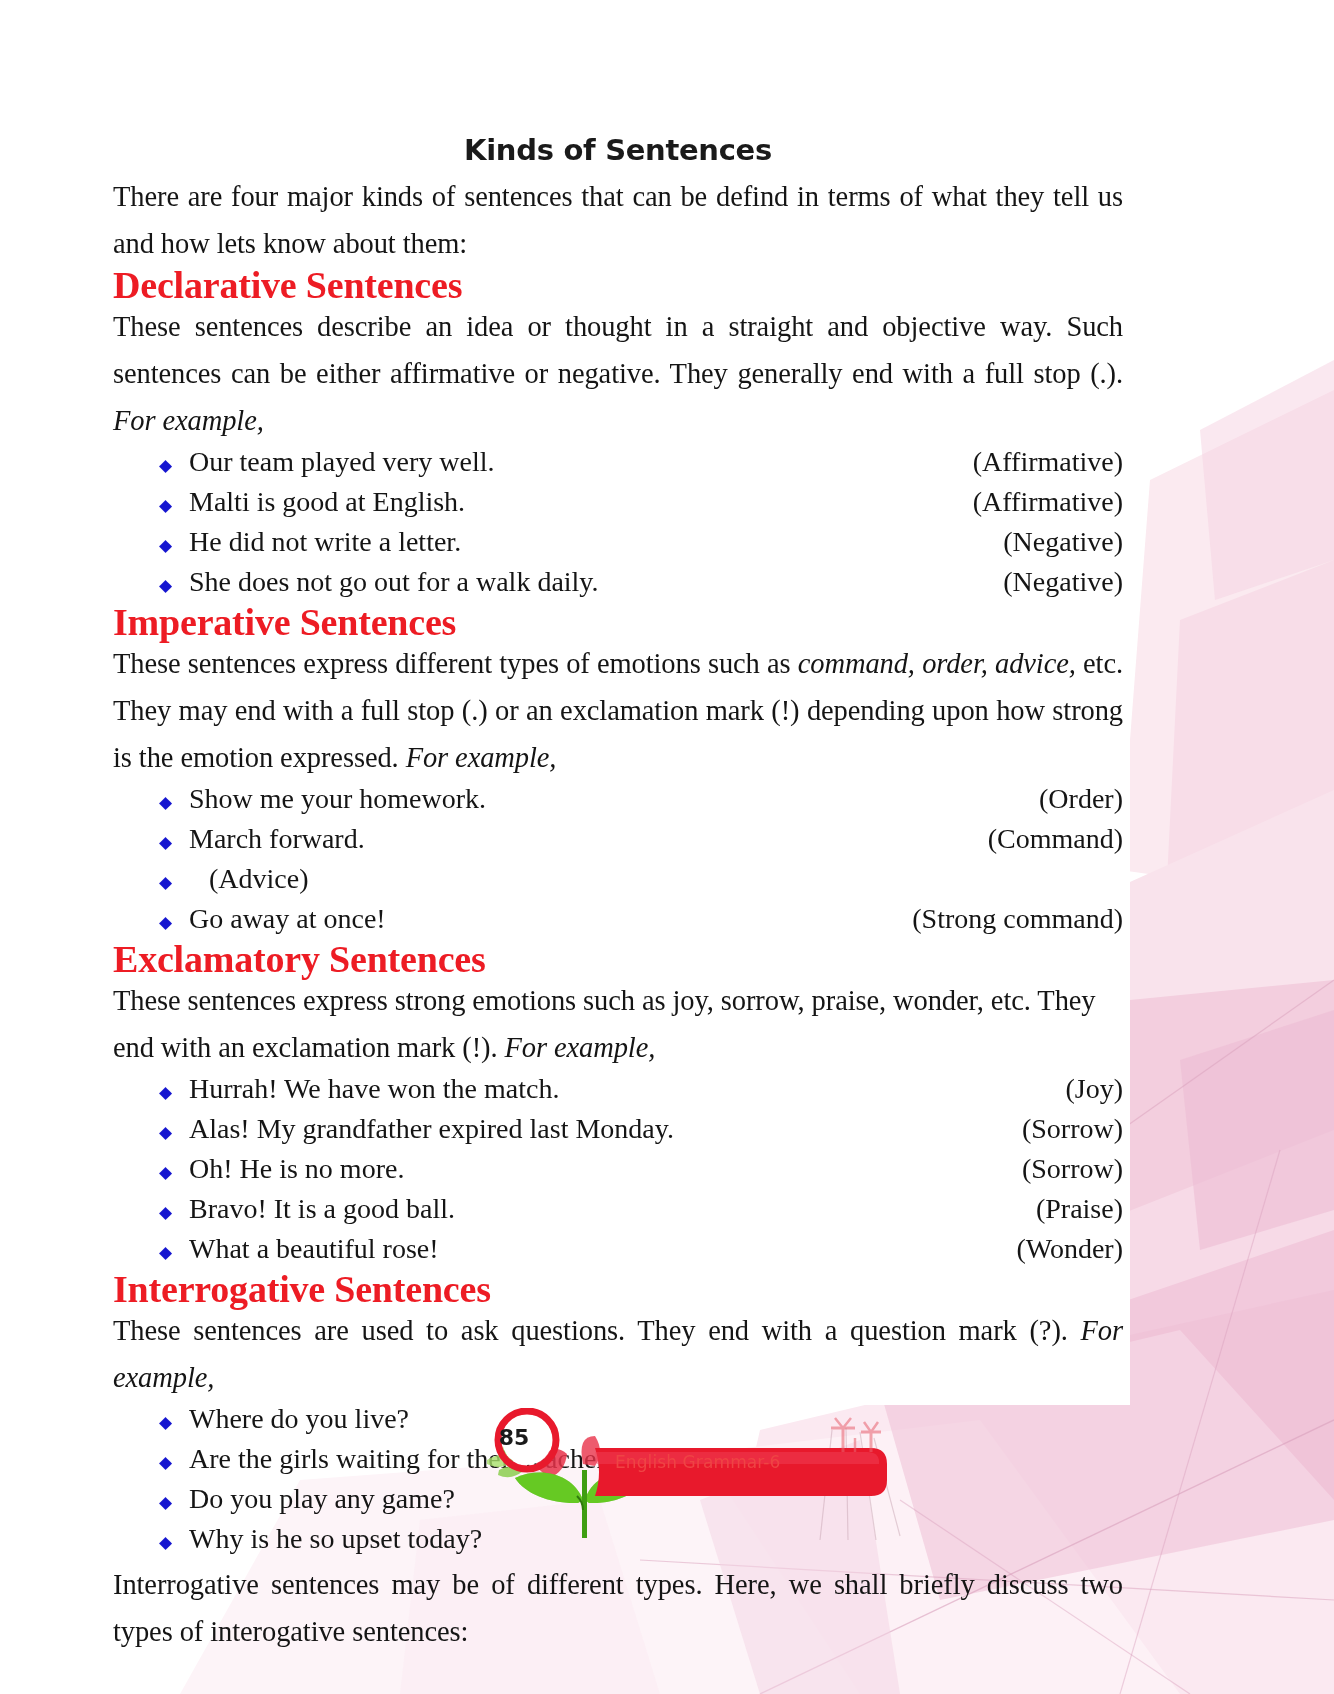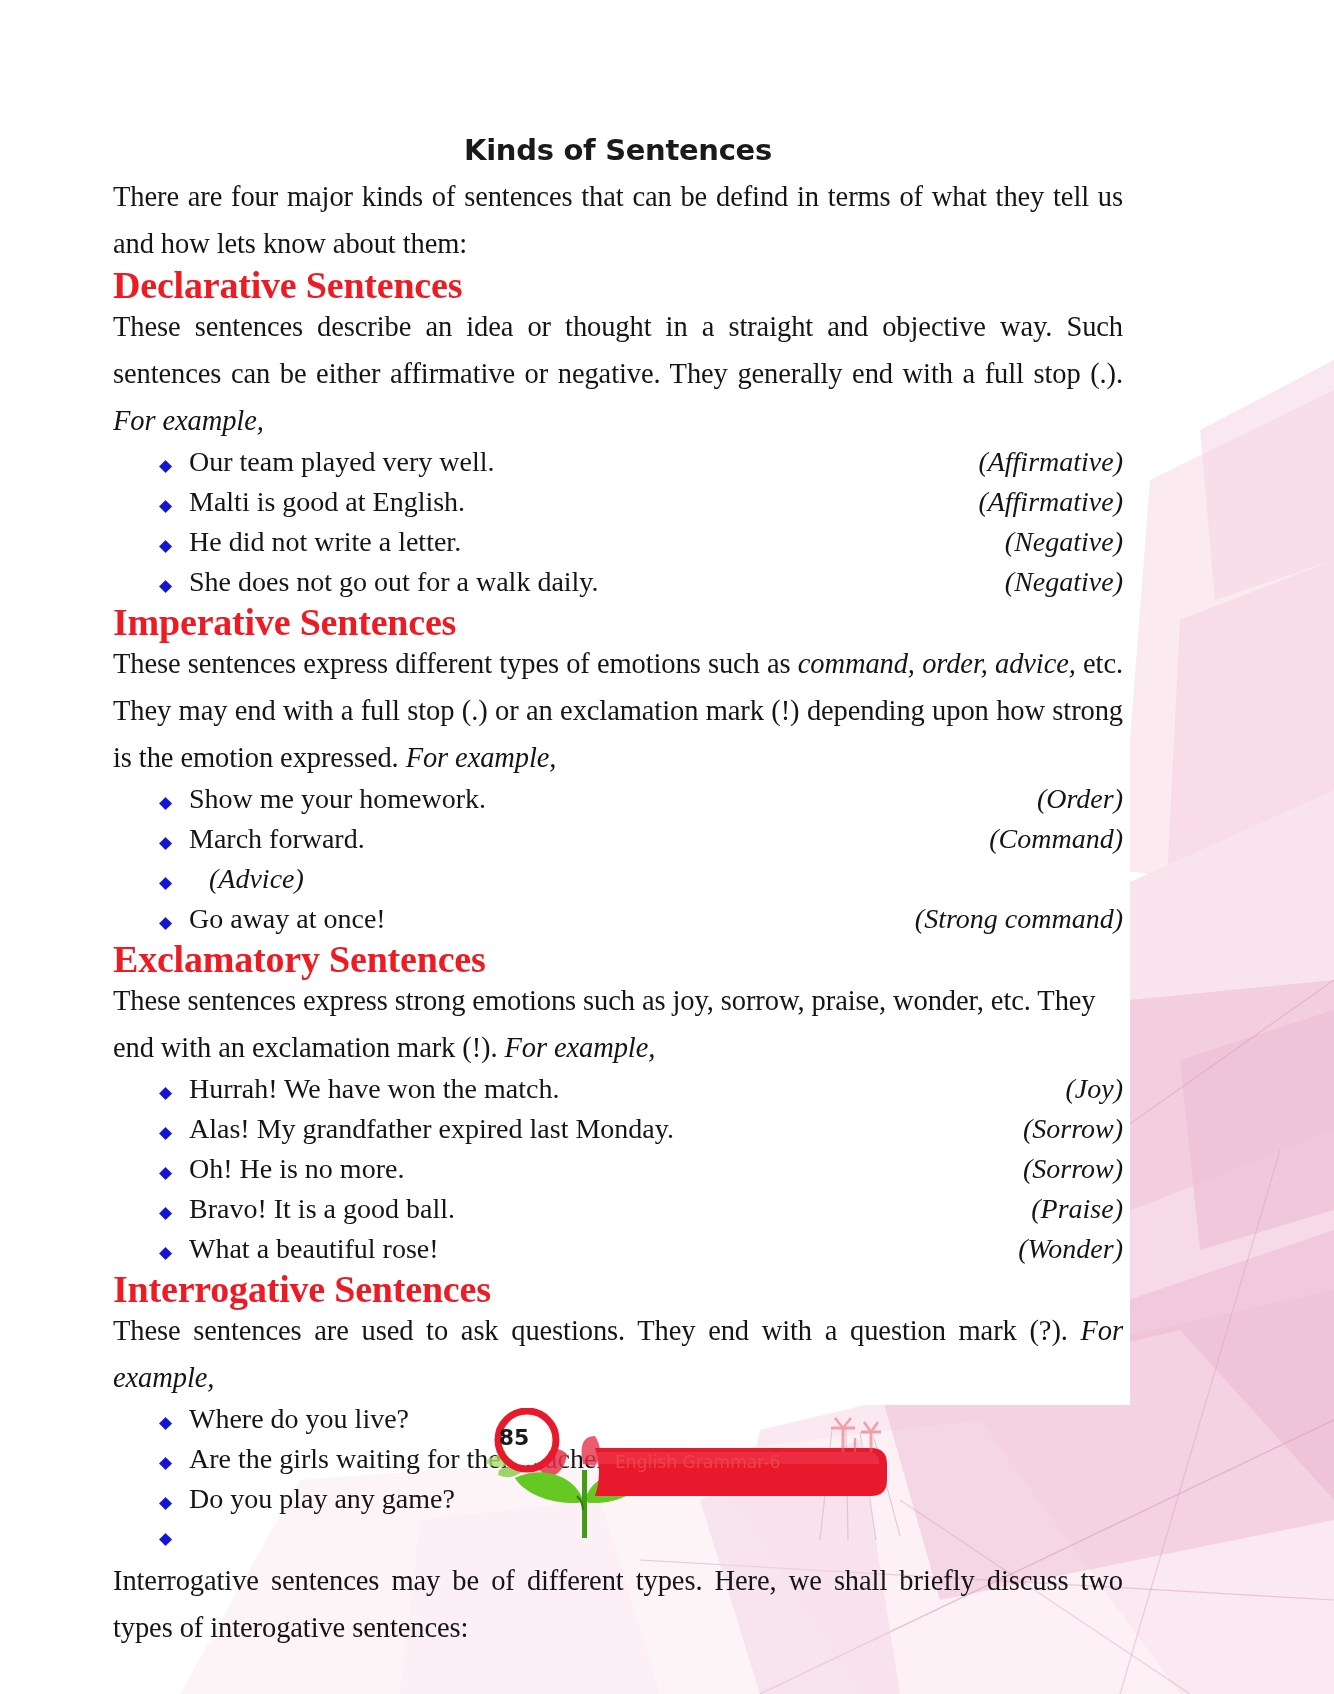--- a/index.html
+++ b/index.html
@@ -97,21 +97,20 @@
     width: 30px;
     flex: 0 0 30px;
     text-align: left;
   }
   .ex-text {
     flex: 1 1 auto;
     white-space: nowrap;
   }
   .ex-tag {
     flex: 0 0 auto;
-    font-style: italic;
     text-align: right;
     padding-left: 20px;
     white-space: nowrap;
   }
 
   
   .footer {
     position: absolute;
     z-index: 3;
     left: 443px;
@@ -280,20 +279,21 @@
         <span class="ex-text">Are the girls waiting for their teacher?</span>
         <span class="ex-tag"></span>
       </li>
       <li>
         <span class="bullet">◆</span>
         <span class="ex-text">Do you play any game?</span>
         <span class="ex-tag"></span>
       </li>
       <li>
         <span class="bullet">◆</span>
+        <span class="ex-text">Why is he so upset today?</span>
         <span class="ex-tag"></span>
       </li>
     </ul>
 
     <p class="para">Interrogative sentences may be of different types. Here, we shall briefly discuss two types of interogative sentences:</p>
   </div>
 
   <div class="footer">
     <svg width="460" height="130" viewBox="0 0 460 130" xmlns="http://www.w3.org/2000/svg">
       <g>

